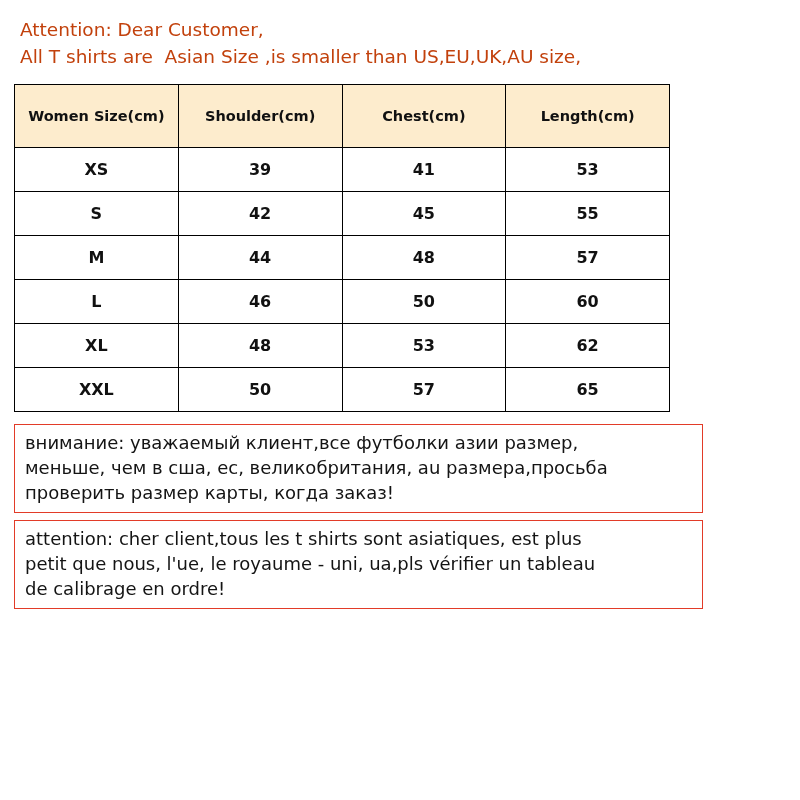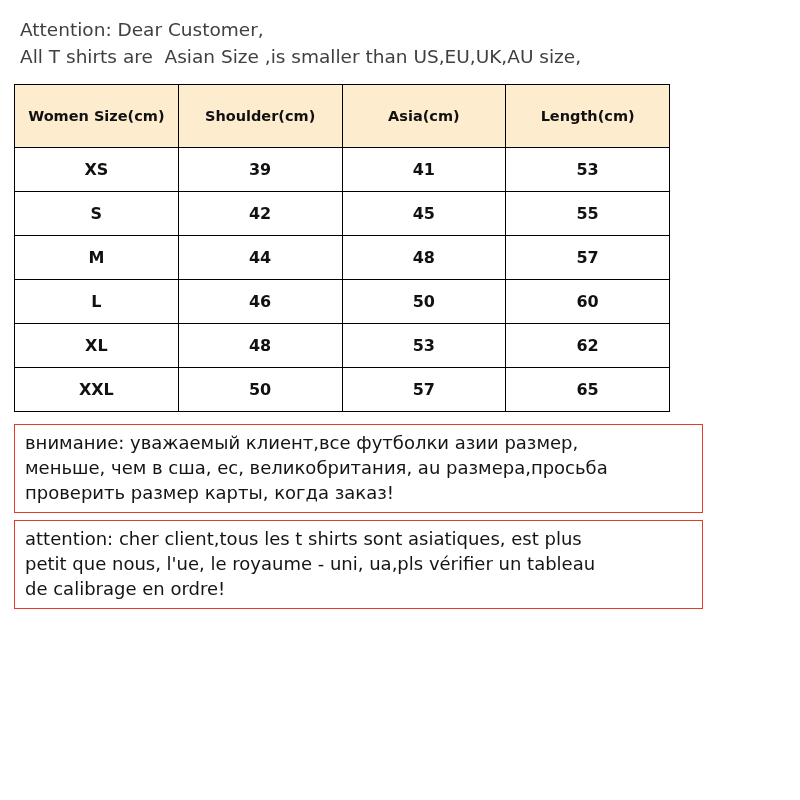--- a/index.html
+++ b/index.html
@@ -20,21 +20,21 @@
     box-sizing: border-box;
     padding: 16px 14px 0 14px;
     position: relative;
   }
   .attention-block {
     margin: 0 0 14px 6px;
   }
   .attention-line {
     font-size: 18.5px;
     line-height: 27px;
-    color: #404040;
+    color: #c2410c;
     white-space: pre;
   }
   table.size-table {
     border-collapse: collapse;
     width: 656px;
     margin: 0 8px 0 0;
     table-layout: fixed;
   }
   table.size-table th,
   table.size-table td {
@@ -79,21 +79,21 @@
   <div class="attention-block">
     <div class="attention-line">Attention: Dear Customer,</div>
     <div class="attention-line">All T shirts are  Asian Size ,is smaller than US,EU,UK,AU size,</div>
   </div>
 
   <table class="size-table">
     <thead>
       <tr>
         <th>Women Size(cm)</th>
         <th>Shoulder(cm)</th>
-        <th>Asia(cm)</th>
+        <th>Chest(cm)</th>
         <th>Length(cm)</th>
       </tr>
     </thead>
     <tbody>
       <tr>
         <td>XS</td>
         <td>39</td>
         <td>41</td>
         <td>53</td>
       </tr>

